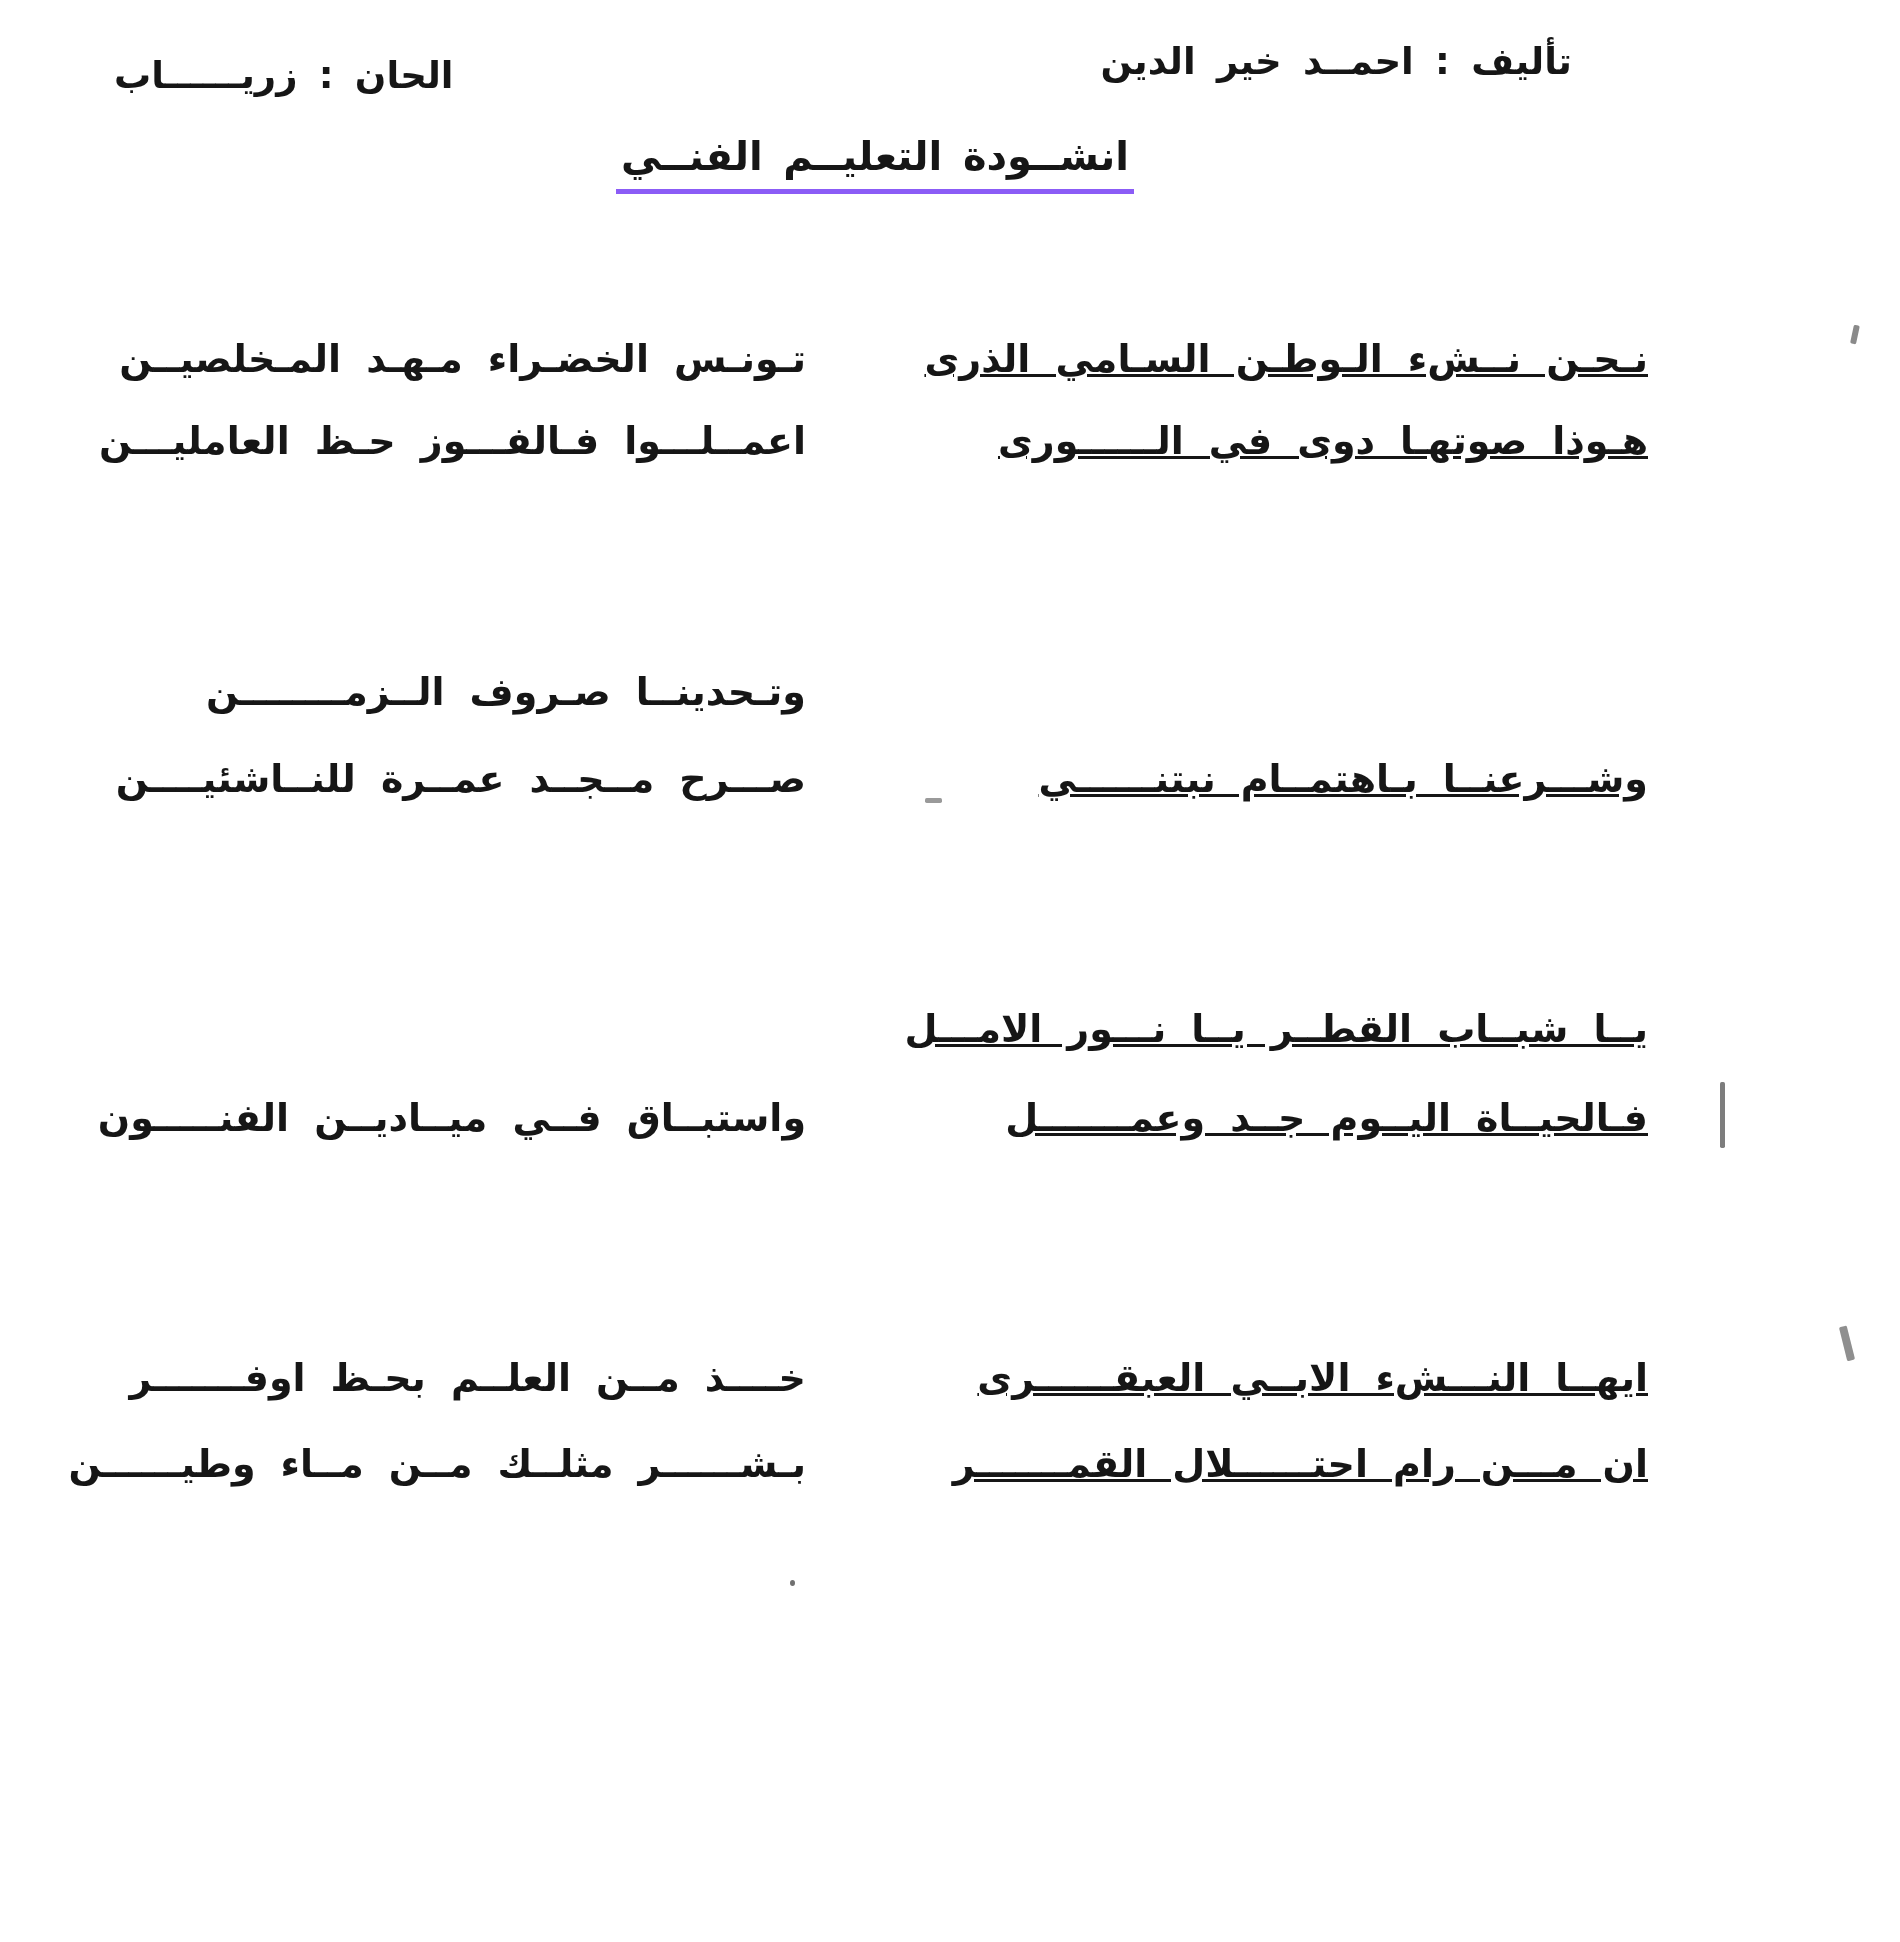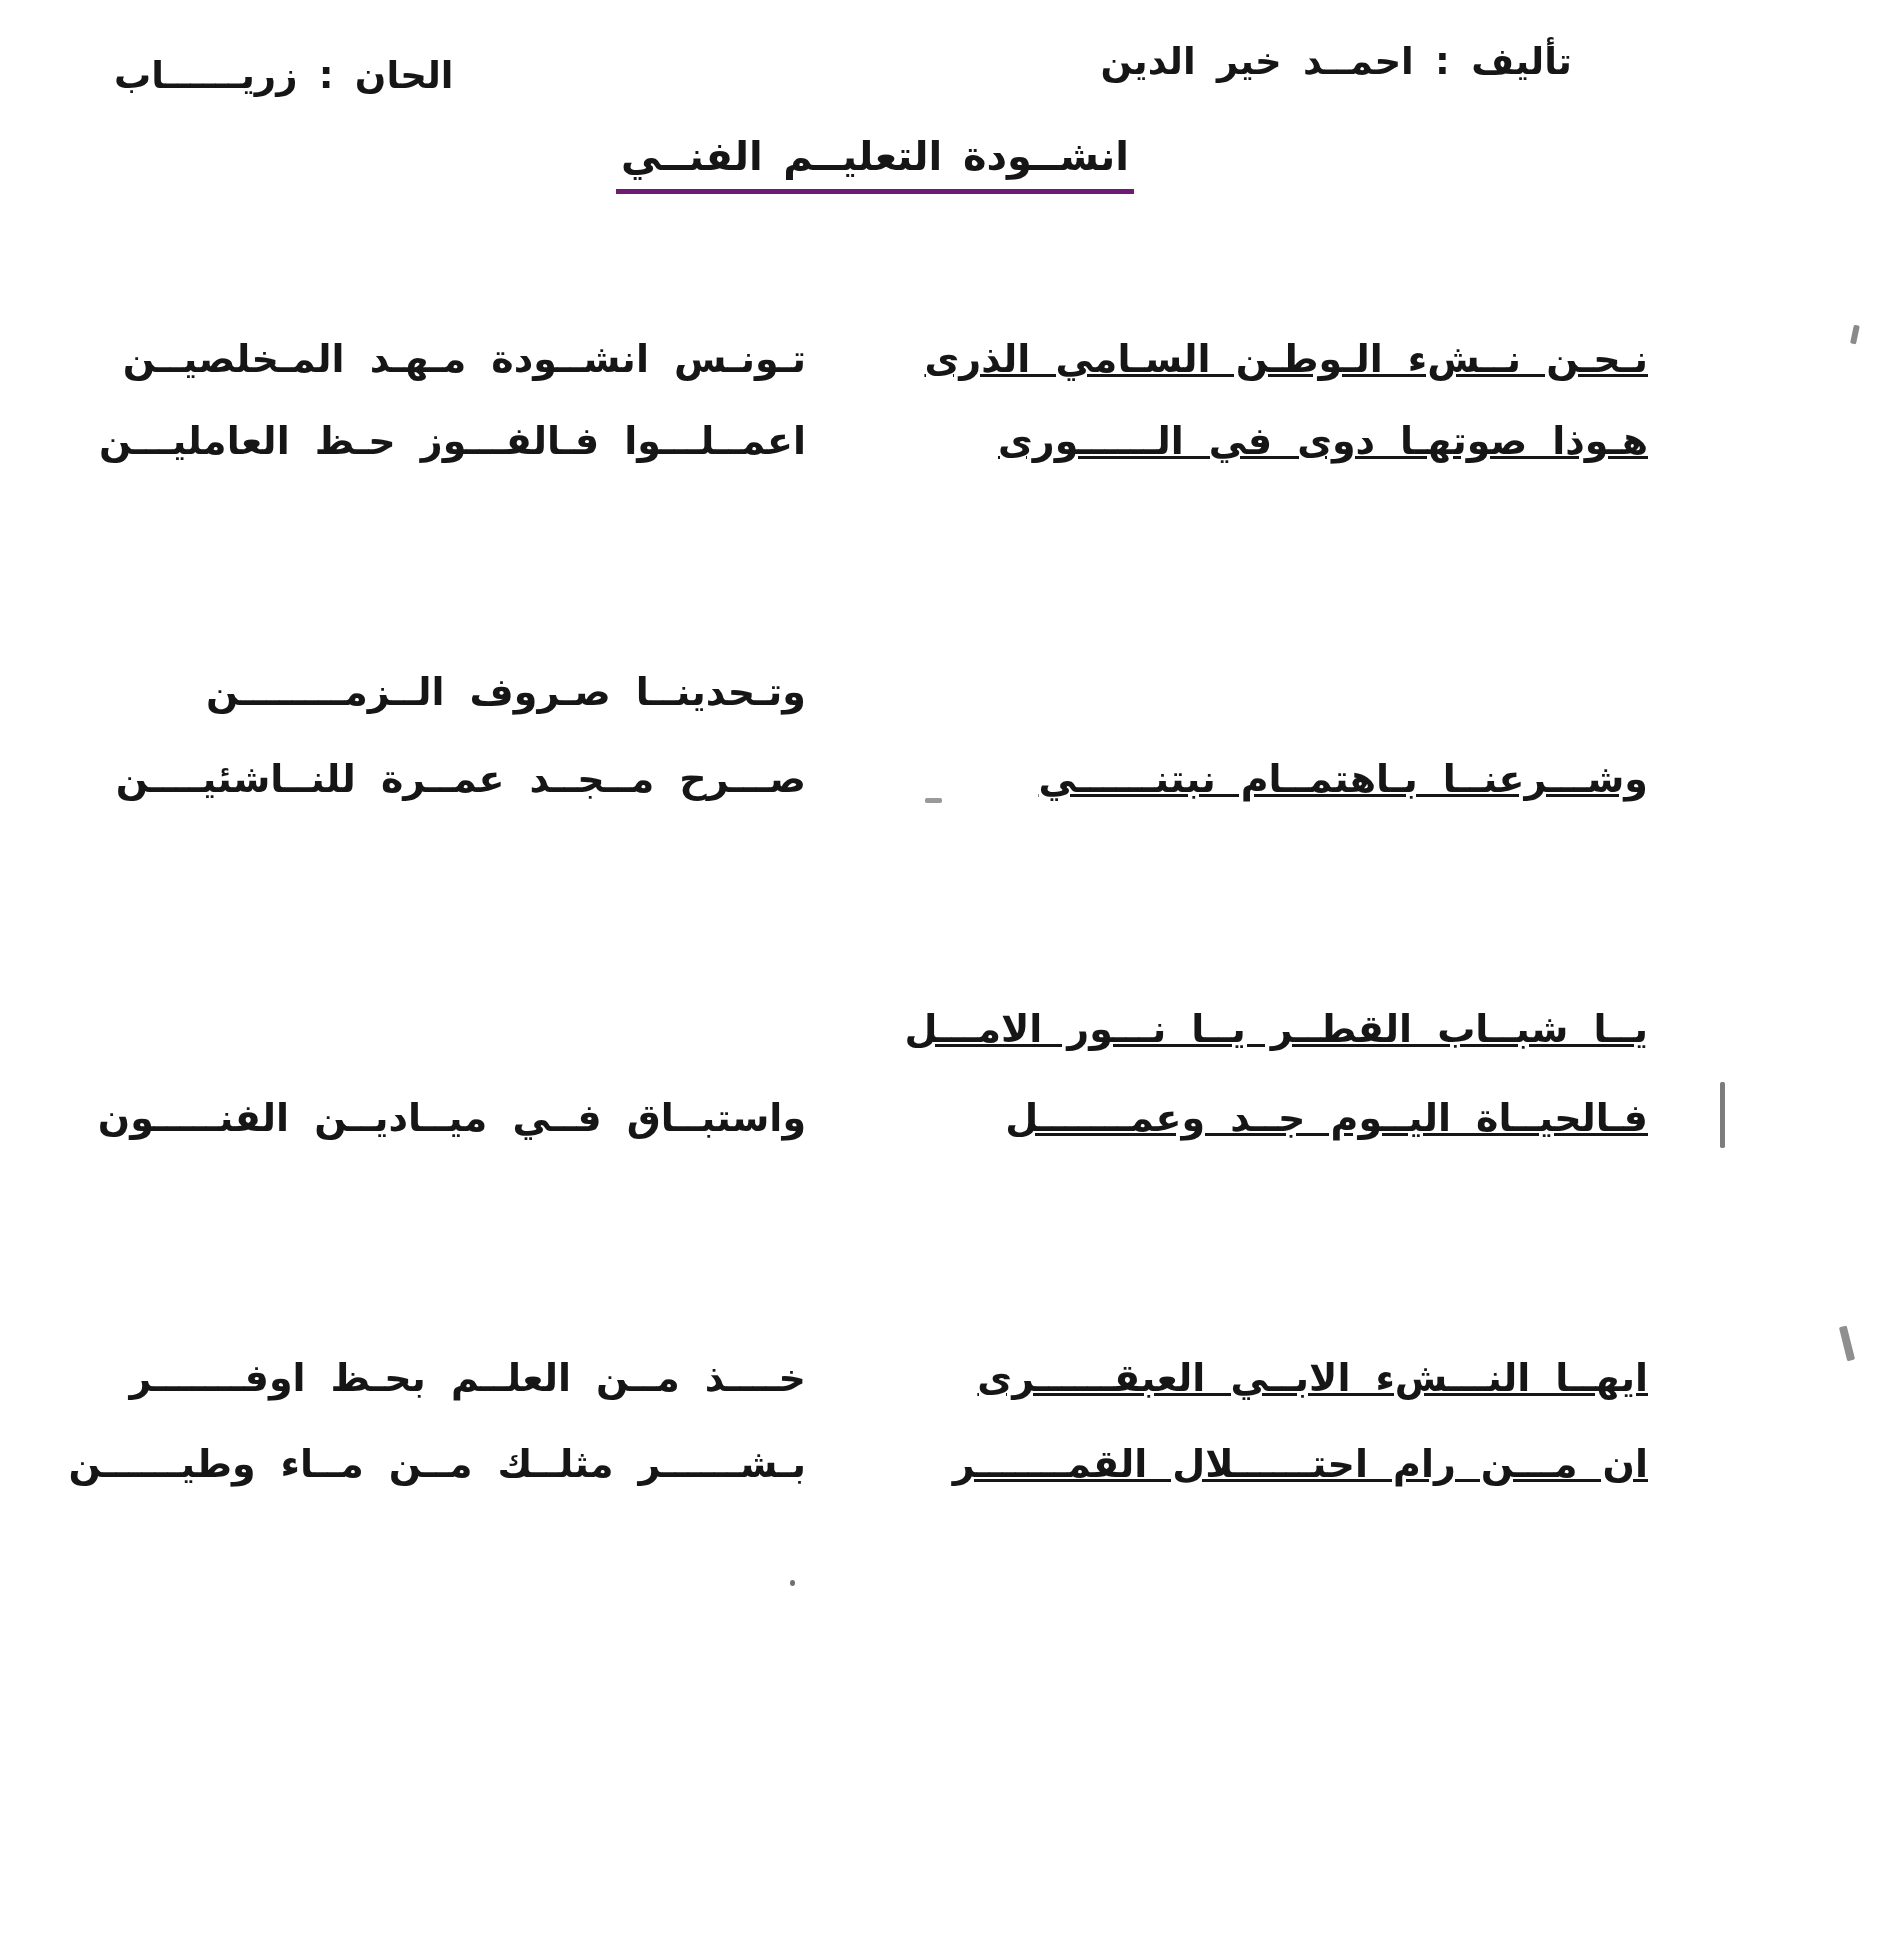--- a/index.html
+++ b/index.html
@@ -38,21 +38,21 @@
   }
   .doc-title {
     position: absolute;
     top: 133px;
     left: 616px;
     font-size: 40px;
     font-weight: bold;
     white-space: nowrap;
     word-spacing: 6.7px;
     padding: 0 5px 10px 5px;
-    border-bottom: 5px solid #701a75;
+    border-bottom: 5px solid #8b5cf6;
   }
   .verse-row {
     position: absolute;
     left: 0;
     width: 100%;
     height: 61px;
     font-size: 38px;
     font-weight: bold;
     line-height: 61px;
   }
@@ -83,21 +83,21 @@
 <div class="scan-page">
 
   <div class="credit credit-author">تأليف : احمــد خير الدين</div>
 
   <div class="credit credit-composer">الحان : زريــــــاب</div>
 
   <div class="doc-title">انشــودة التعليــم الفنــي</div>
 
   <div class="verse-row" style="top:329px">
     <span class="hemistich first">نـحـن نــشء الـوطـن السـامي الذرى</span>
-    <span class="hemistich second">تـونـس انشــودة مـهـد المـخلصيــن</span>
+    <span class="hemistich second">تـونـس الخضـراء مـهـد المـخلصيــن</span>
   </div>
   <div class="verse-row" style="top:411px">
     <span class="hemistich first">هـوذا صوتهـا دوى في الــــــورى</span>
     <span class="hemistich second">اعمــلـــوا فـالفـــوز حـظ العامليـــن</span>
   </div>
 
   <div class="verse-row" style="top:662px">
     <span class="hemistich second">وتـحدينــا صـروف الــزمــــــــن</span>
   </div>
   <div class="verse-row" style="top:749px">

